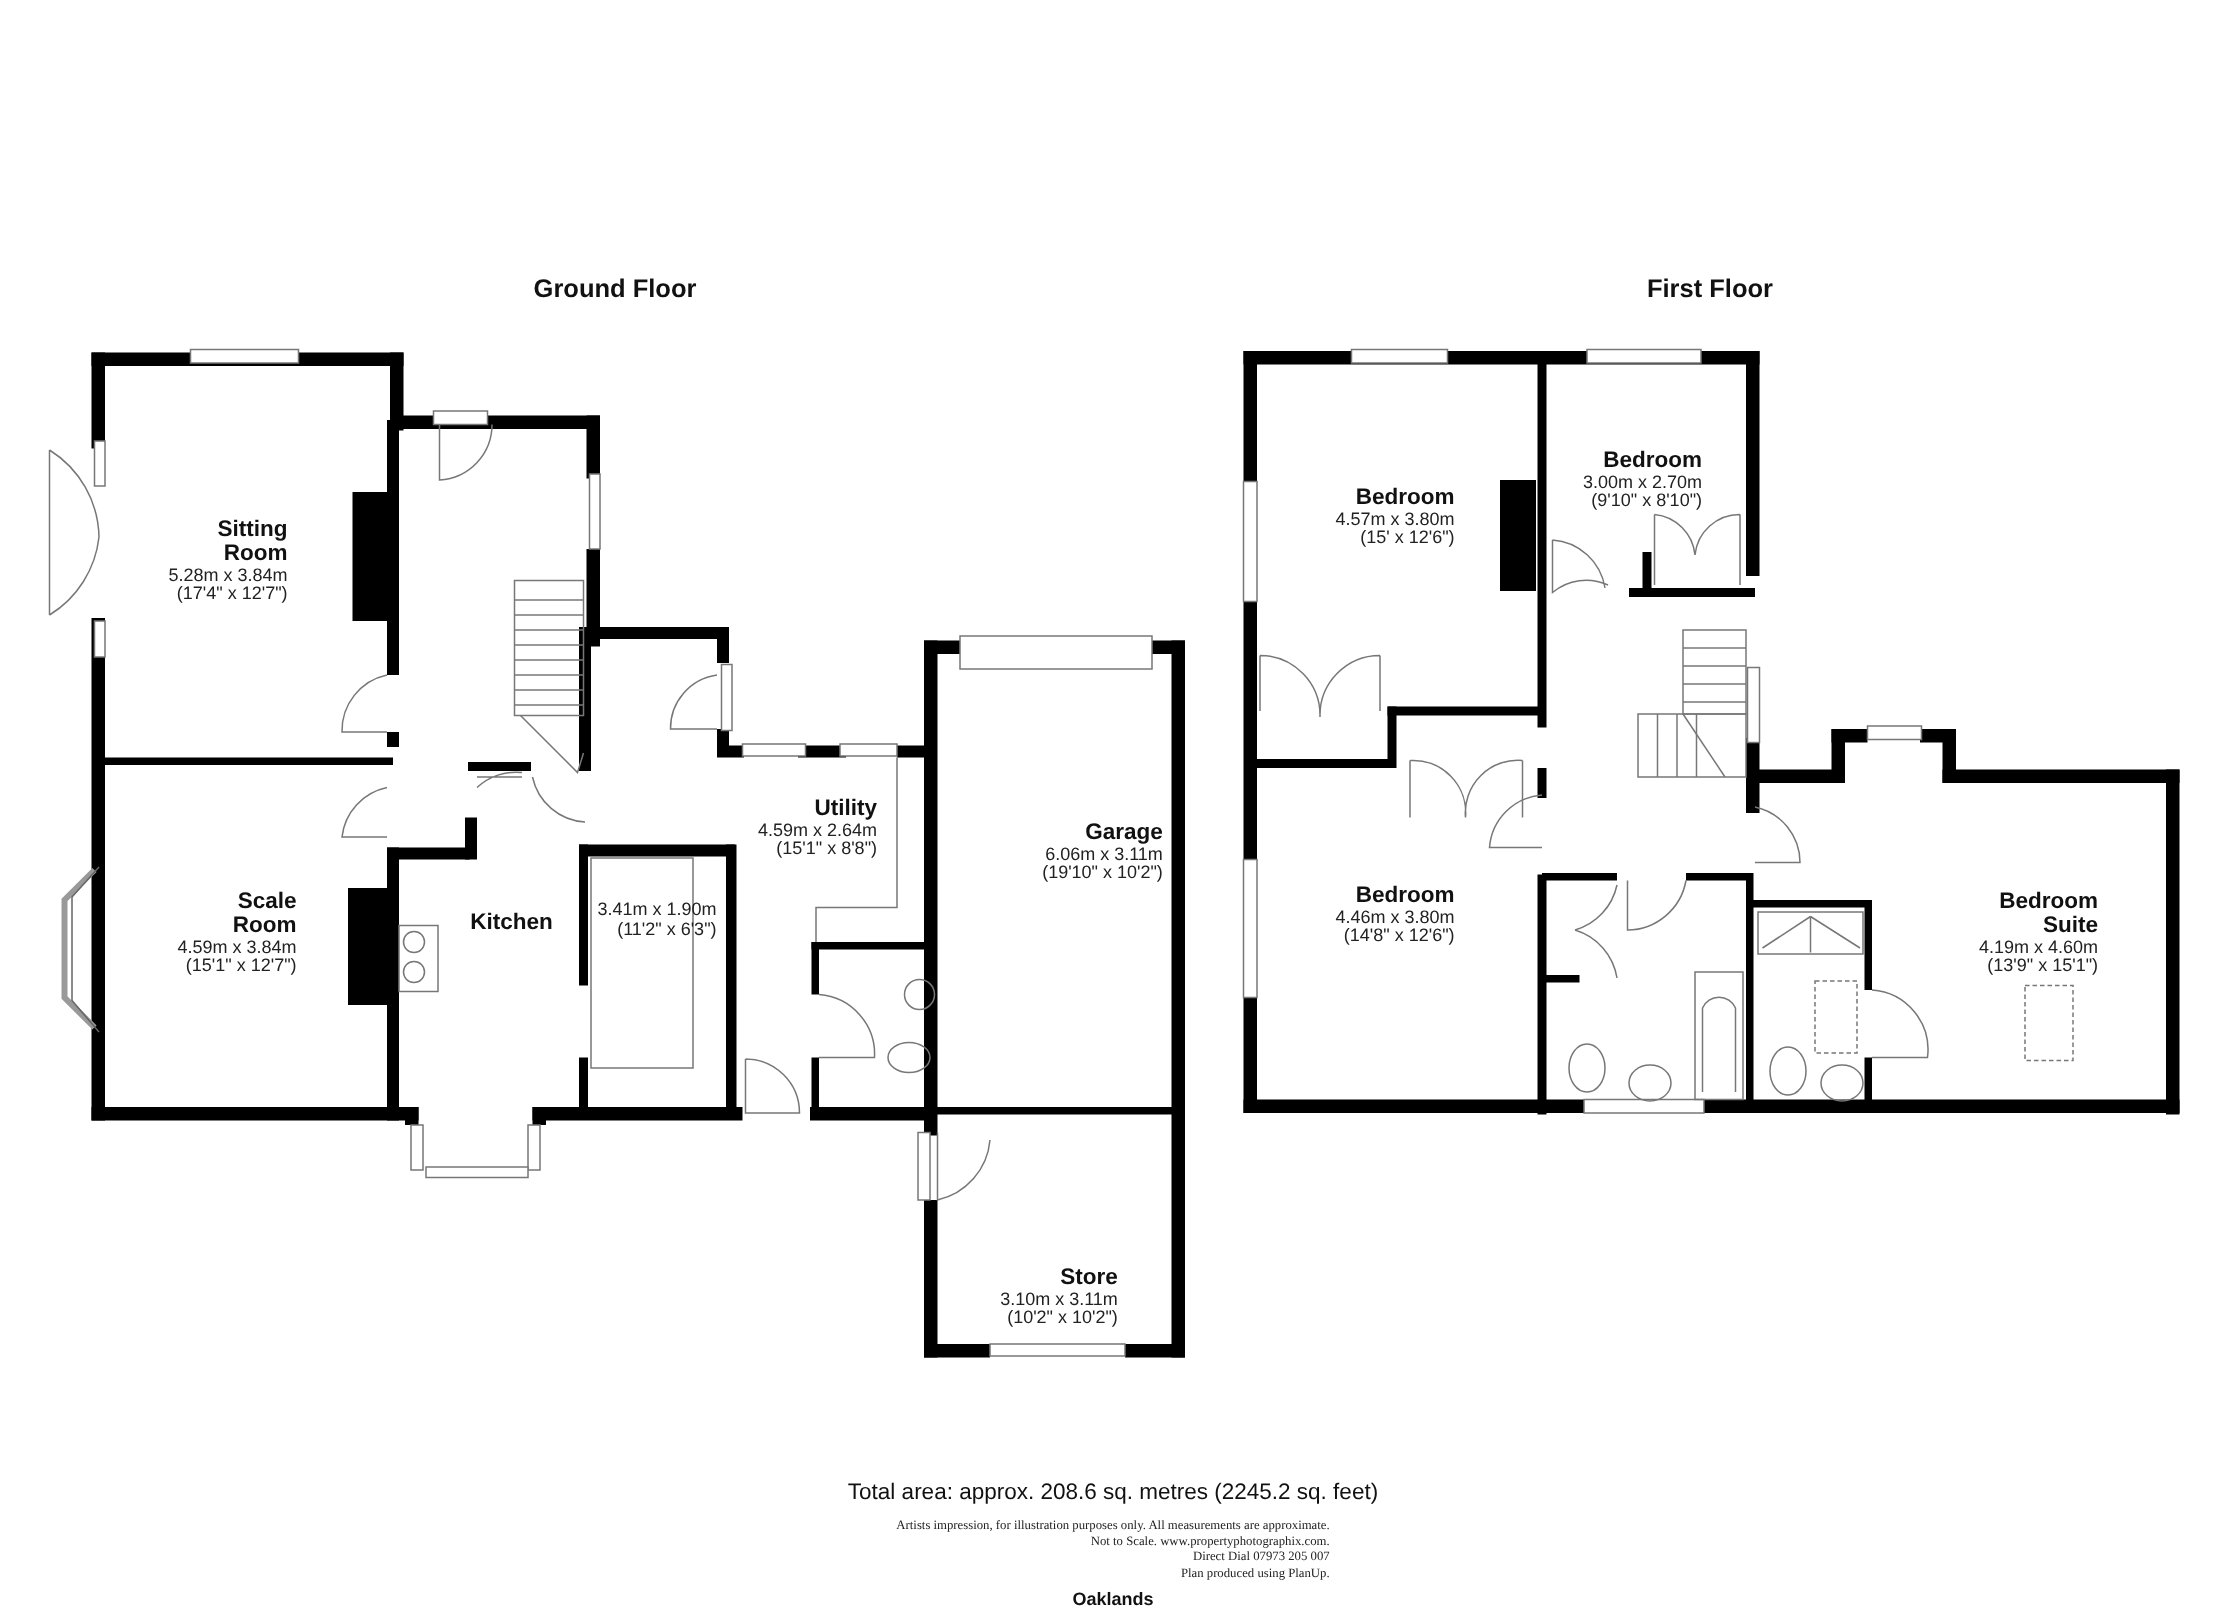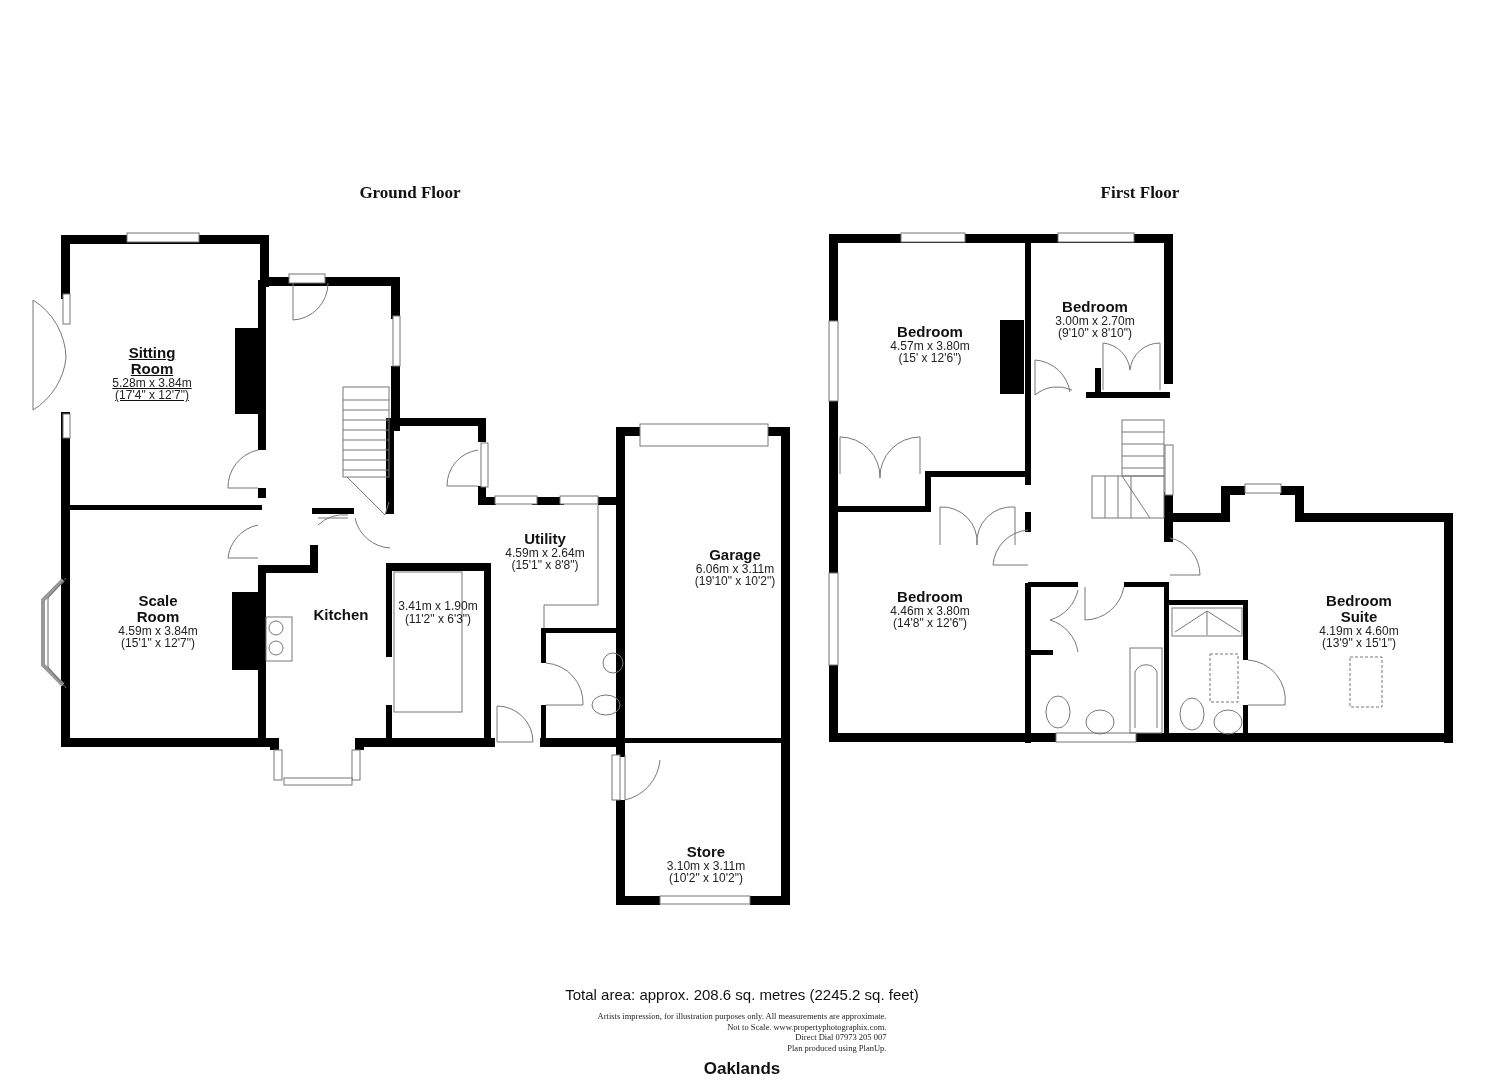--- a/index.html
+++ b/index.html
@@ -1,26 +1,26 @@
 <!DOCTYPE html>
 <html><head>
 <meta charset="utf-8">
 <style>
   html, body { margin:0; padding:0; background:#ffffff; }
   body { width:1485px; height:1080px; position:relative; overflow:hidden; font-family:"Liberation Sans", sans-serif; color:#111; }
   #plan { position:absolute; left:0; top:0; }
-  .floor-title { position:absolute; font-weight:bold; font-size:17px; color:#111; white-space:nowrap; transform:translateX(-50%);font-family:Liberation Serif, serif; }
-  .room-label { position:absolute; text-align:center; transform:translateX(-50%); line-height:1.05; white-space:nowrap; }
+  .floor-title { position:absolute; font-weight:bold; font-size:17px; color:#111; white-space:nowrap; transform:translateX(-50%); }
+  .room-label { position:absolute; text-align:right; transform:translateX(-50%); line-height:1.05; white-space:nowrap; }
   .room-name { font-weight:bold; font-size:15px; display:block; }
   .room-dim { font-size:12px; display:block; color:#222; }
   .footer { position:absolute; left:742px; transform:translateX(-50%); text-align:right; white-space:nowrap; }
   .total { top:986px; font-size:15px; color:#111; }
   .small { font-size:8.5px; line-height:10.5px; color:#222; }
   .disclaimer { top:1011px;font-family:Liberation Serif, serif; }
-  .property-name { top:1059px; font-weight:bold; font-size:17px; }
+  .property-name { top:1059px; font-weight:bold; font-size:12px; }
 </style>
 </head>
 <body>
 
 <svg id="plan" width="1485" height="1080" viewBox="0 0 1485 1080" xmlns="http://www.w3.org/2000/svg">
   <defs>
     <pattern id="win" width="4" height="4" patternUnits="userSpaceOnUse"></pattern>
   </defs>
 
   <g fill="#000">
@@ -218,21 +218,21 @@
     <rect x="1210" y="654" width="28" height="48" stroke-dasharray="3,2"></rect>
     <ellipse cx="1192" cy="714" rx="12" ry="16"></ellipse>
     <ellipse cx="1228" cy="722" rx="14" ry="12"></ellipse>
     <rect x="1350" y="657" width="32" height="50" stroke-dasharray="3,2"></rect>
   </g>
 </svg>
 
 <div class="floor-title" style="left:410px; top:183px;">Ground Floor</div>
 <div class="floor-title" style="left:1140px; top:183px;">First Floor</div>
 
-<div class="room-label" style="left:152px; top:345px;text-decoration:underline;">
+<div class="room-label" style="left:152px; top:345px;">
   <span class="room-name">Sitting</span>
   <span class="room-name">Room</span>
   <span class="room-dim">5.28m x 3.84m</span>
   <span class="room-dim">(17'4" x 12'7")</span>
 </div>
 <div class="room-label" style="left:158px; top:593px;">
   <span class="room-name">Scale</span>
   <span class="room-name">Room</span>
   <span class="room-dim">4.59m x 3.84m</span>
   <span class="room-dim">(15'1" x 12'7")</span>

